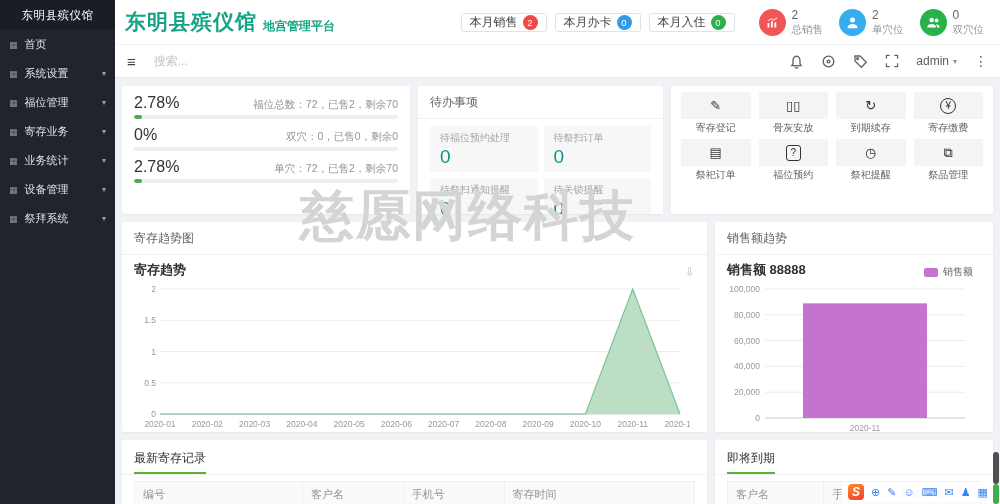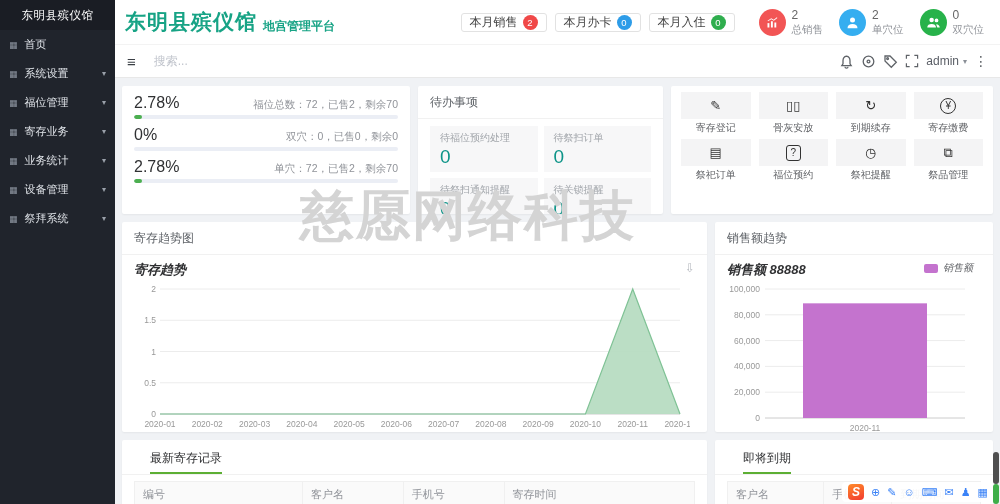--- a/index.html
+++ b/index.html
@@ -28,21 +28,21 @@
   .stat { display:flex; align-items:center; gap:6px; }
   .stat-circle { width:27px; height:27px; border-radius:50%; display:flex; align-items:center; justify-content:center; }
   .stat-red { background:#f25555; } .stat-blue { background:#35aef0; } .stat-green { background:#27b24a; }
   .stat-texts { display:flex; flex-direction:column; line-height:1.15; }
   .stat-value { font-size:12px; color:#666; } .stat-label { font-size:10.5px; color:#909399; white-space:nowrap; }
 
   .toolbar { height:33px; background:#fff; border-bottom:1px solid #e8e8e8; display:flex; align-items:center; padding:0 12px; }
   .hamburger { font-size:15px; color:#3a3f45; cursor:pointer; margin-right:18px; }
   .search-input { border:none; outline:none; font-size:12px; color:#333; width:190px; background:transparent; }
   .search-input::placeholder { color:#c0c4cc; }
-  .tool-right { margin-left:auto; display:flex; align-items:center; gap:7px; }
+  .tool-right { margin-left:auto; display:flex; align-items:center; gap:17px; }
   .tool-ico { display:flex; align-items:center; cursor:pointer; }
   .tool-ico svg { stroke:#5f6368; fill:none; stroke-width:1.3; }
   .user-drop { font-size:12px; color:#5a5e66; cursor:pointer; display:flex; align-items:center; gap:4px; }
   .user-caret { font-size:8px; color:#8a8f97; }
   .dots { font-size:14px; color:#5f6368; cursor:pointer; }
 
   
   .content { position:absolute; top:79px; left:0; right:0; bottom:0; padding:7px 7px 0 7px; }
   .row { display:flex; gap:8px; margin-bottom:8px; }
   .card { background:#fff; border-radius:2px; box-shadow:0 1px 2px rgba(0,0,0,.05); overflow:hidden; }
@@ -66,32 +66,32 @@
   .card-quick { flex:1; height:128px; }
   .quick-grid { display:grid; grid-template-columns:repeat(4,1fr); column-gap:8px; row-gap:4px; padding:6px 10px; }
   .quick-item { display:flex; flex-direction:column; align-items:center; cursor:pointer; }
   .quick-box { width:100%; height:27px; background:#f4f4f5; display:flex; align-items:center; justify-content:center; }
   .quick-glyph { font-size:13px; color:#333; line-height:1; }
   .quick-glyph.circled { border:1.2px solid #333; border-radius:50%; width:16px; height:16px; font-size:10px; display:flex; align-items:center; justify-content:center; }
   .quick-glyph.boxed { border:1.2px solid #333; border-radius:3px; width:15px; height:16px; font-size:10px; display:flex; align-items:center; justify-content:center; }
   .quick-label { font-size:10px; color:#606266; margin-top:2px; white-space:nowrap; }
 
   .card-areachart { width:585px; height:210px; }
-  .chart-title-row { display:flex; align-items:flex-start; padding:6px 12px 0;font-style:italic; }
+  .chart-title-row { display:flex; align-items:flex-end; padding:6px 12px 0; }
   .chart-title { font-size:13px; font-weight:bold; color:#303133; }
   .dl-ico { margin-left:auto; color:#b9bcc2; font-size:12px; cursor:pointer; }
   .chart-box { padding:2px 8px 0; }
   .card-barchart { flex:1; height:210px; }
   .legend { margin-left:auto; display:flex; align-items:center; gap:5px; margin-right:8px; }
   .legend-swatch { width:14px; height:9px; border-radius:2px; background:#c473ce; }
   .legend-label { font-size:10px; color:#606266; }
 
   .card-table-l { width:585px; height:150px; }
   .card-table-r { flex:1; height:150px; }
-  .tab-head { padding:8px 28px 0; border-bottom:1px solid #f1f1f1; }
+  .tab-head { padding:8px 12px 0; border-bottom:1px solid #f1f1f1; }
   .tab-title { display:inline-block; font-size:12px; color:#303133; padding-bottom:5px; border-bottom:2px solid #5daf34; }
   table { border-collapse:collapse; width:calc(100% - 24px); margin:6px 12px 0; table-layout:fixed; }
   th { background:#fafafa; border:1px solid #f0f0f0; font-weight:normal; text-align:left; font-size:11px; color:#909399; padding:5px 8px; }
 
   
   .wm-center { position:absolute; left:300px; top:180px; font-size:54px; font-weight:bold; color:#d4d4d4; letter-spacing:2px; z-index:40; pointer-events:none; white-space:nowrap; }
   .wm-corner { position:absolute; right:12px; top:438px; display:flex; align-items:center; gap:4px; z-index:40; pointer-events:none; }
   .wm-corner-text { font-size:29px; font-weight:bold; color:#cccccc; white-space:nowrap; }
   .ime-bar { position:absolute; right:6px; bottom:2px; display:flex; align-items:center; gap:7px; background:rgba(255,255,255,.92); border-radius:4px; padding:2px 6px; z-index:60; }
   .ime-s { width:16px; height:16px; border-radius:4px; background:linear-gradient(160deg,#ff8a2a,#f23b2f); color:#fff; font-weight:bold; font-size:12px; font-style:italic; display:flex; align-items:center; justify-content:center; }

